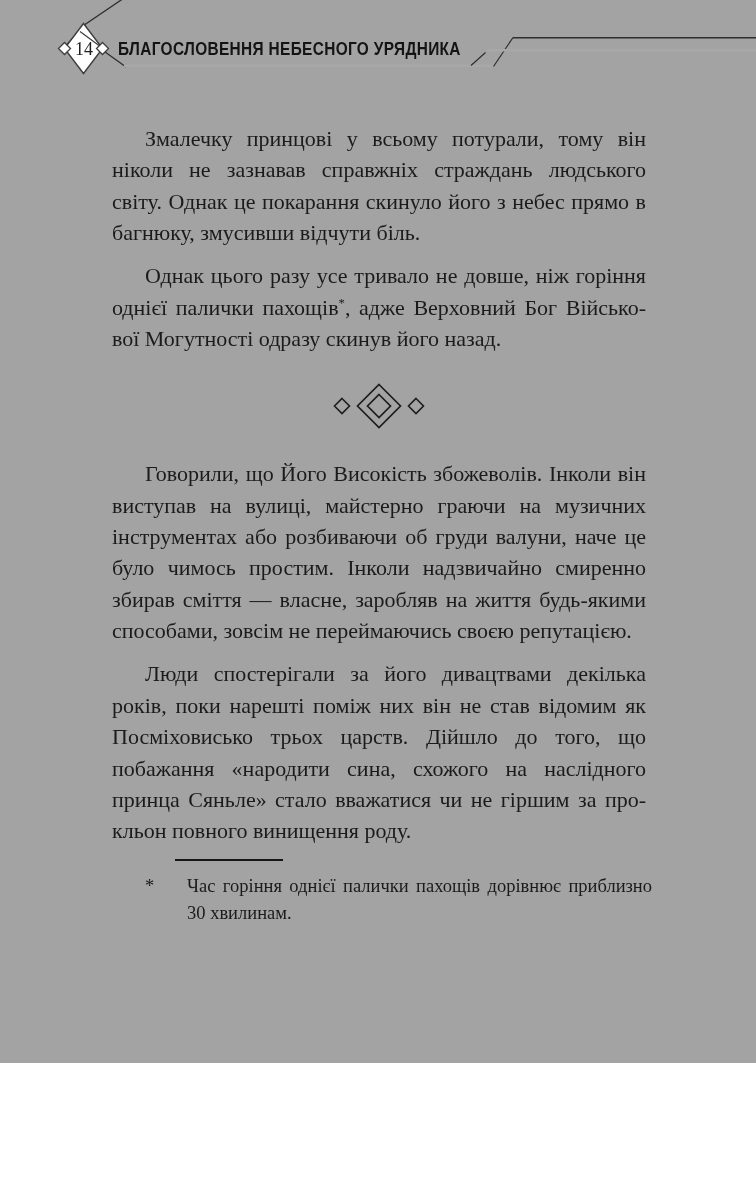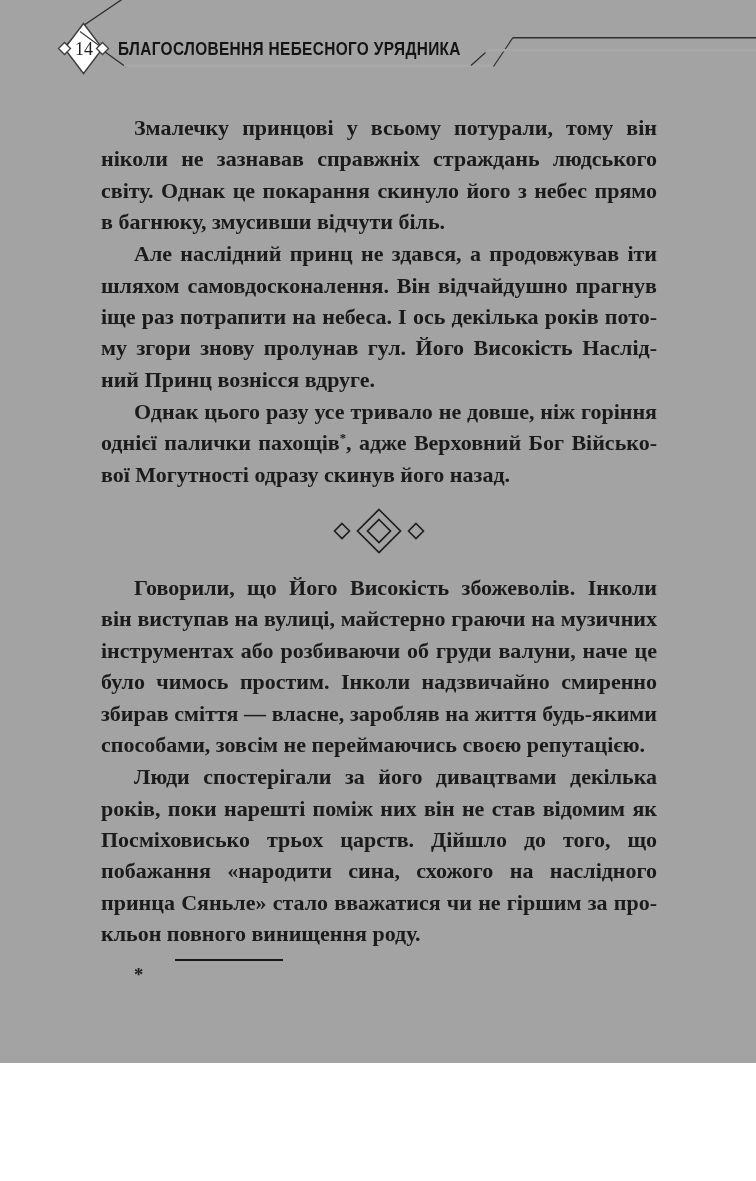--- a/index.html
+++ b/index.html
@@ -26,21 +26,21 @@
     white-space:nowrap; color:#141414;
     transform:scaleX(0.88); transform-origin:0 50%;
   }
 
   
   .body-col {
     position:absolute; left:100px; top:111px; width:558px;
     font-size:22px; line-height:31.35px;
     text-align:justify; hyphens:manual;
   }
-  .body-col p { margin:1px;font-weight:bold; }
+  .body-col p { margin:12px; }
   .para.indent { text-indent:33px; }
   sup.fn-ref { font-size:0.58em; line-height:0; vertical-align:super; }
 
   
   .divider {
     height:80px; display:flex;
     align-items:center; justify-content:center;
   }
 
   
@@ -82,37 +82,36 @@
   <div class="page-number">14</div>
 
   <div class="running-title">
     <span class="rt-inner">БЛАГОСЛОВЕННЯ НЕБЕСНОГО УРЯДНИКА</span>
   </div>
 
   <main class="body-col">
 
     <p class="para indent">Змалечку принцові у всьому потурали, тому він ніколи не зазнавав справжніх страждань людського світу. Однак це покарання скинуло його з небес прямо в багнюку, змусивши відчути біль.</p>
 
-    <p class="para indent">Але наслідний принц не здався, а продовжував іти шляхом самовдосконалення. Він відчайдушно прагнув іще раз потрапити на небеса. І ось декілька років пото­му згори знову пролунав гул. Його Високість Наслід­ний Принц вознісся вдруге.</p>
 
     <p class="para indent"><span>Однак цього разу усе тривало не довше, ніж горіння однієї палички пахощів</span><sup class="fn-ref">*</sup><span>, адже Верховний Бог Військо­вої Могутності одразу скинув його назад.</span></p>
 
     <div class="divider">
       <svg width="150" height="58" viewBox="0 0 150 58">
         <polygon points="38,21.5 45.5,29 38,36.5 30.5,29" fill="none" stroke="#1d1d1d" stroke-width="1.6"></polygon>
         <polygon points="75,7.5 96.5,29 75,50.5 53.5,29" fill="none" stroke="#1d1d1d" stroke-width="1.7"></polygon>
         <polygon points="75,17.5 86.5,29 75,40.5 63.5,29" fill="none" stroke="#1d1d1d" stroke-width="1.7"></polygon>
         <polygon points="112,21.5 119.5,29 112,36.5 104.5,29" fill="none" stroke="#1d1d1d" stroke-width="1.6"></polygon>
       </svg>
     </div>
 
 
     <p class="para indent">Говорили, що Його Високість збожеволів. Інколи він виступав на вулиці, майстерно граючи на музич­них інструментах або розбиваючи об груди валуни, наче це було чимось простим. Інколи надзвичайно смиренно збирав сміття — власне, заробляв на життя будь-якими способами, зовсім не переймаючись своєю репутацією.</p>
 
     <p class="para indent">Люди спостерігали за його дивацтвами декілька років, поки нарешті поміж них він не став відомим як Посміховисько трьох царств. Дійшло до того, що побажання «народити сина, схожого на наслідного принца Сяньле» стало вважатися чи не гіршим за про­кльон повного винищення роду.</p>
 
     <div class="footnote">
       <div class="fn-rule"></div>
-      <p class="fn-text"><span class="fn-star">*</span></p>
+      <p class="fn-text"><span class="fn-star">*</span><span>Час горіння однієї палички пахощів дорівнює приблизно 30 хвилинам.</span></p>
     </div>
 
   </main>
 </div>
 
 </body></html>

